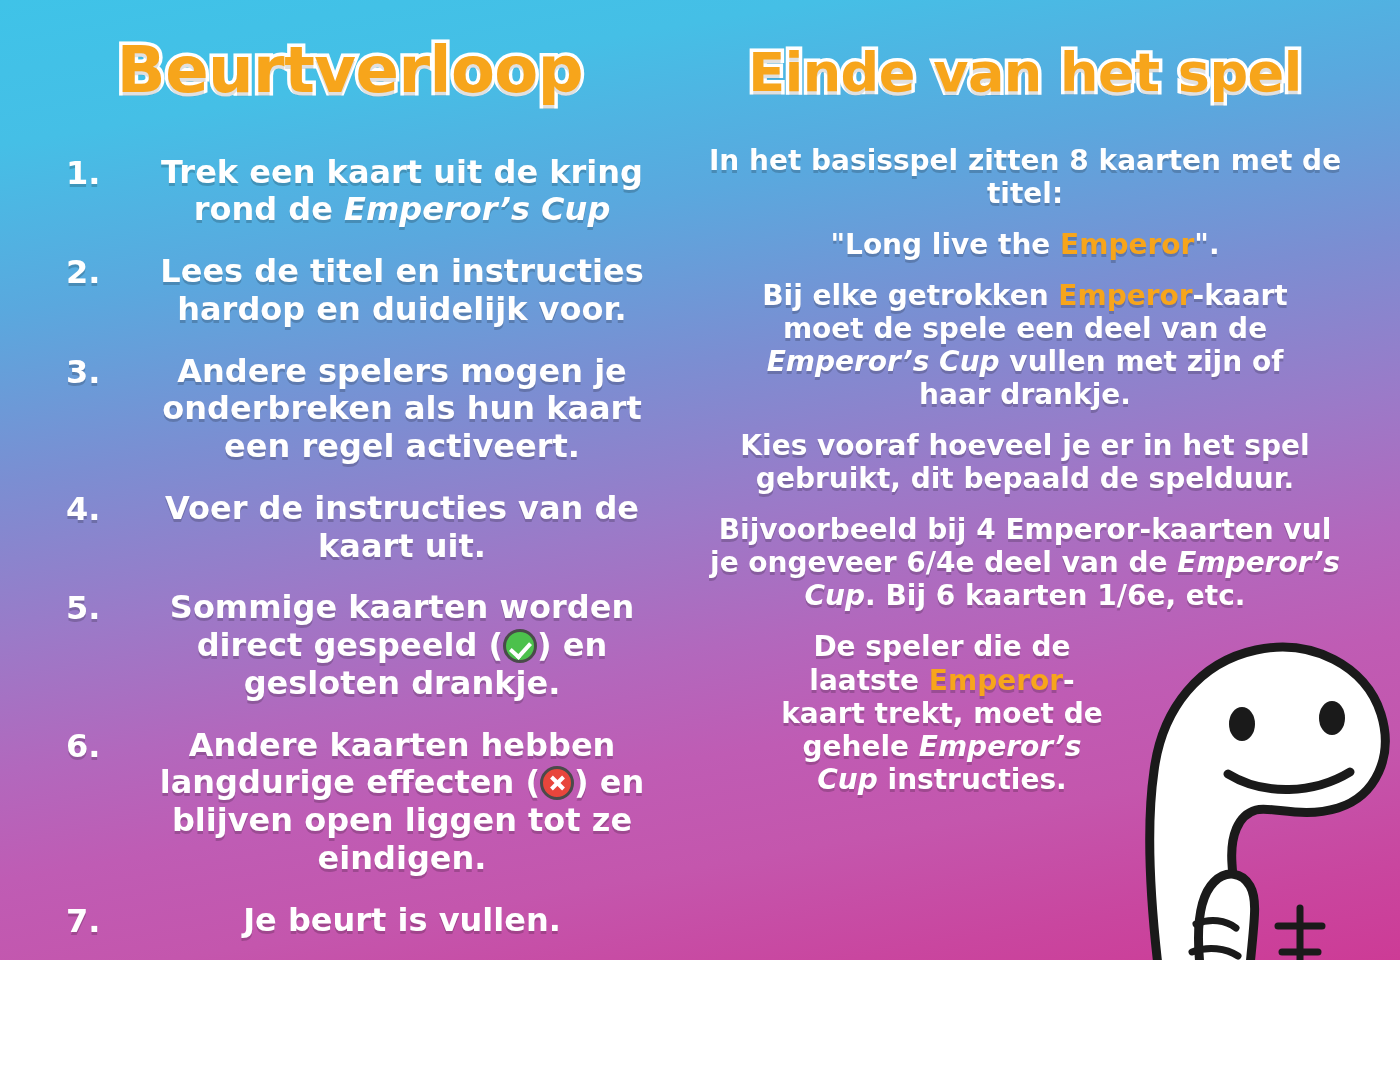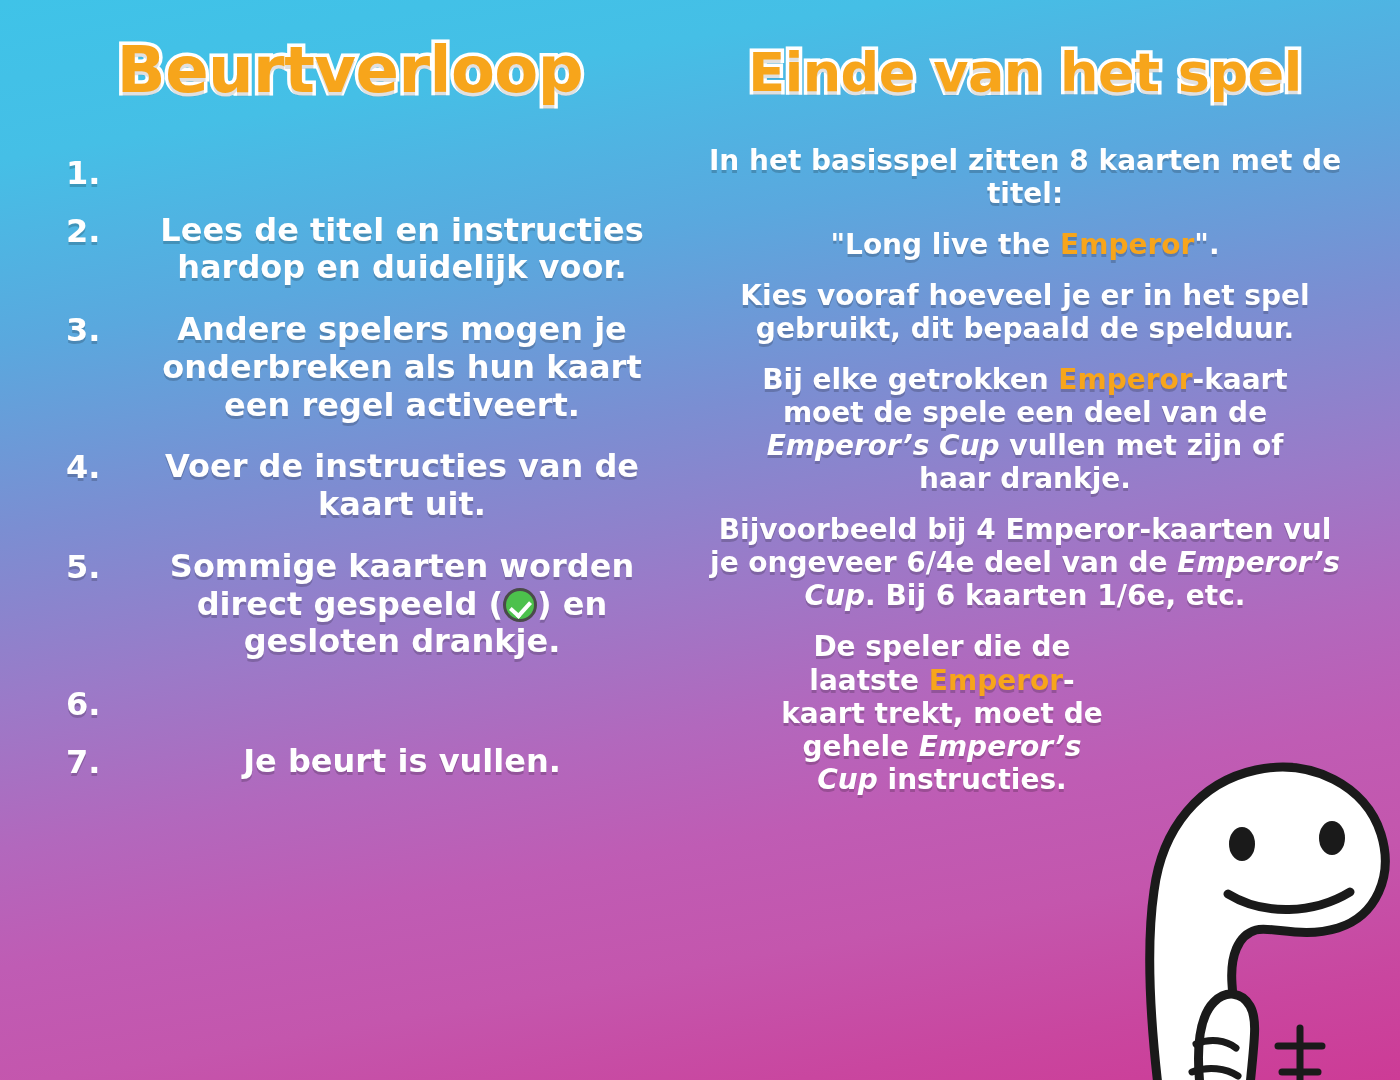--- a/index.html
+++ b/index.html
@@ -8,21 +8,21 @@
   }
   body {
     width: 1400px;
     height: 1080px;
     overflow: hidden;
     font-family: "DejaVu Sans", sans-serif;
   }
   #page {
     position: relative;
     width: 1400px;
-    height: 1080px;
+    height: 960px;
     background: linear-gradient(170deg,
         #3fc3e8 0%,
         #45bfe6 12%,
         #5aa8de 26%,
         #7b8ed2 40%,
         #9b7ac8 53%,
         #b268bd 64%,
         #bf5cb4 73%,
         #c456ad 82%,
         #c9469f 92%,
@@ -166,20 +166,21 @@
 <body>
 
 <div id="page">
 
   <div class="col col-left">
     <h1 class="title-left">Beurtverloop</h1>
 
     <ol class="steps">
       <li>
         <span class="step-num">1.</span>
+        <span class="step-text"><span>Trek een kaart uit de kring rond de </span><i>Emperor’s Cup</i></span>
       </li>
 
       <li>
         <span class="step-num">2.</span>
         <span class="step-text">Lees de titel en instructies hardop en duidelijk voor.</span>
       </li>
 
       <li>
         <span class="step-num">3.</span>
         <span class="step-text">Andere spelers mogen je onderbreken als hun kaart een regel activeert.</span>
@@ -190,20 +191,21 @@
         <span class="step-text">Voer de instructies van de kaart uit.</span>
       </li>
 
       <li>
         <span class="step-num">5.</span>
         <span class="step-text"><span>Sommige kaarten worden direct gespeeld (</span><span class="badge badge-check"></span><span>) en gesloten drankje.</span></span>
       </li>
 
       <li>
         <span class="step-num">6.</span>
+        <span class="step-text"><span>Andere kaarten hebben langdurige effecten (</span><span class="badge badge-cross"></span><span>) en blijven open liggen tot ze eindigen.</span></span>
       </li>
 
       <li>
         <span class="step-num">7.</span>
         <span class="step-text">Je beurt is vullen.</span>
       </li>
     </ol>
   </div>
 
   <div class="col col-right">
@@ -212,26 +214,26 @@
     <div class="paras">
 
       <p class="para">
         <span>In het basisspel zitten 8 kaarten met de titel:</span>
       </p>
 
       <p class="para">
         <span>"Long live the </span><span class="em-gold">Emperor</span><span>".</span>
       </p>
 
-      <p class="para">
-        <span>Kies vooraf hoeveel je er in het spel gebruikt, dit bepaald de spelduur.</span>
-      </p>
-
       <p class="para narrow">
         <span>Bij elke getrokken </span><span class="em-gold">Emperor</span><span>-kaart moet de spele een deel van de </span><i>Emperor’s Cup</i><span> vullen met zijn of haar drankje.</span>
+      </p>
+
+      <p class="para">
+        <span>Kies vooraf hoeveel je er in het spel gebruikt, dit bepaald de spelduur.</span>
       </p>
 
       <p class="para">
         <span>Bijvoorbeeld bij 4 Emperor-kaarten vul je ongeveer 6/4e deel van de </span><i>Emperor’s Cup</i><span>. Bij 6 kaarten 1/6e, etc.</span>
       </p>
 
       <p class="para para-last">
         <span>De speler die de laatste </span><span class="em-gold">Emperor</span><span>-kaart trekt, moet de gehele </span><i>Emperor’s Cup</i><span> instructies.</span>
       </p>
 

